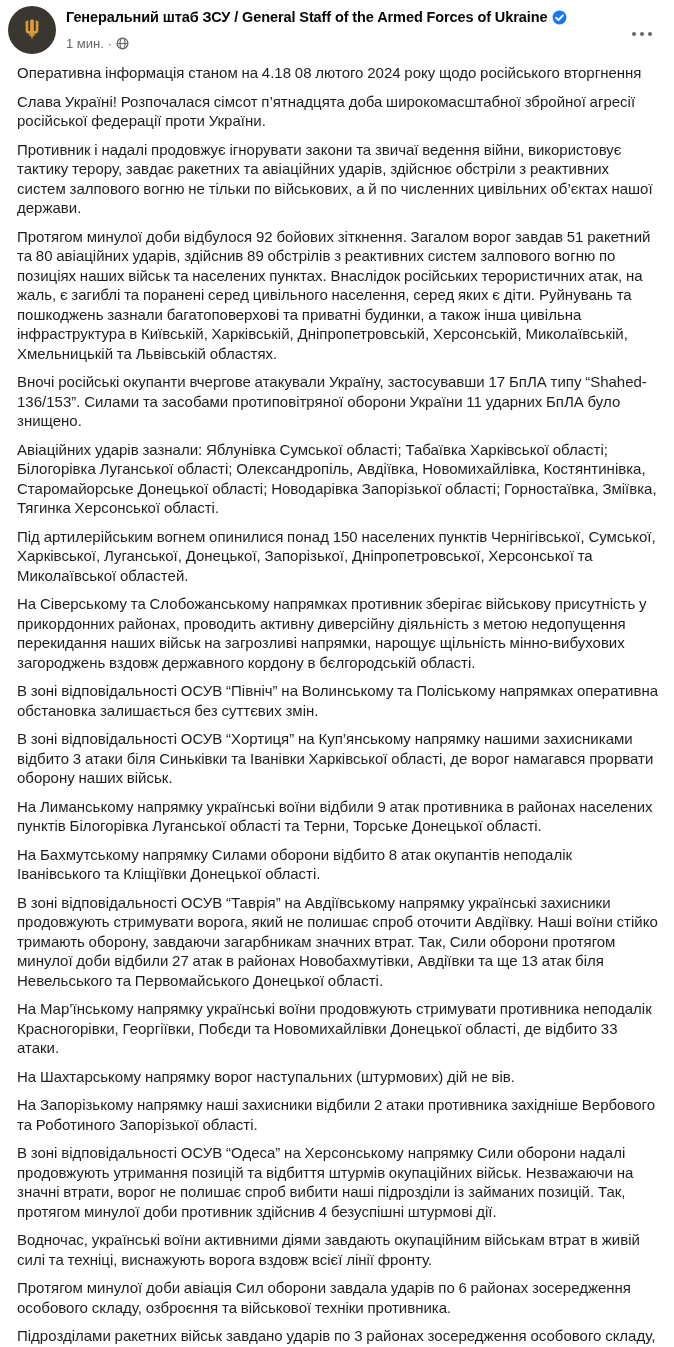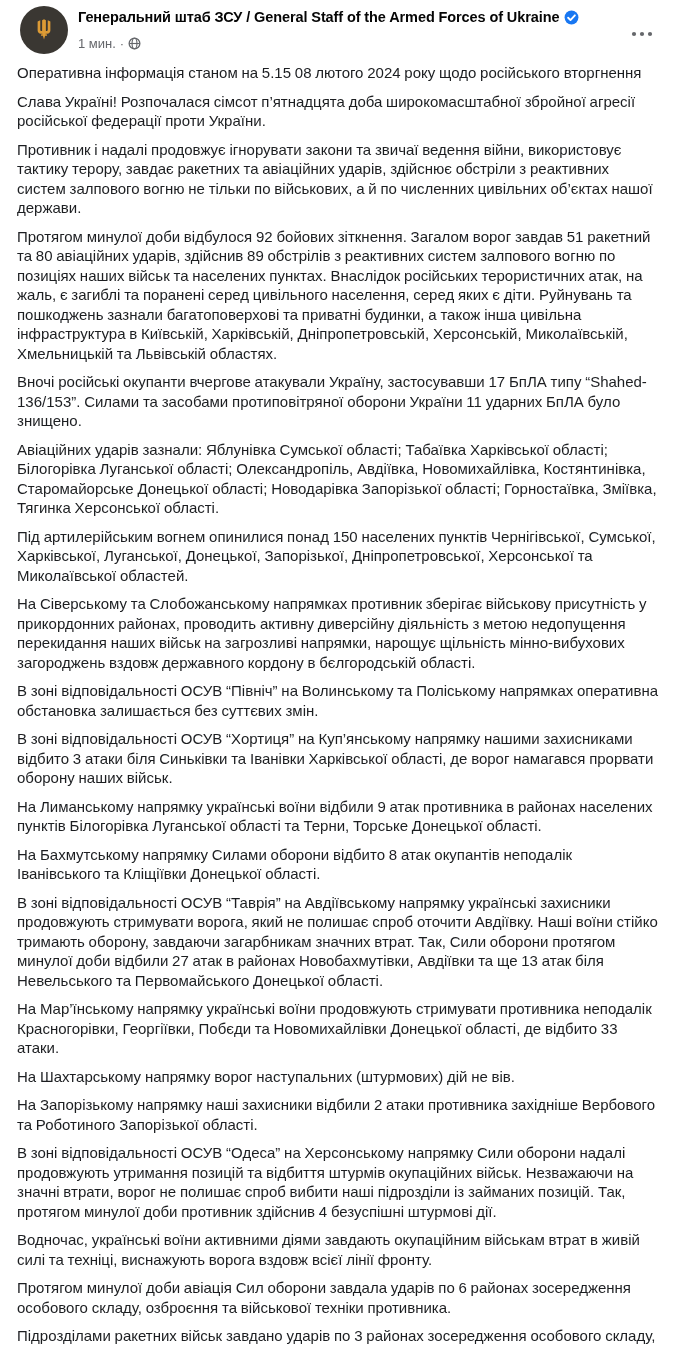--- a/index.html
+++ b/index.html
@@ -13,21 +13,21 @@
   }
   .post-card {
     width: 674px;
     height: 1347px;
     background: #ffffff;
   }
   
   .post-header {
     display: flex;
     align-items: flex-start;
-    padding: 6px 16px 0 20px;
+    padding: 6px 16px 0 8px;
   }
   .avatar {
     width: 48px;
     height: 48px;
     border-radius: 50%;
     background: #3a3732;
     flex: 0 0 48px;
     display: flex;
     align-items: center;
     justify-content: center;
@@ -126,21 +126,21 @@
       <svg width="22" height="6" viewBox="0 0 22 6" aria-hidden="true">
         <circle cx="3" cy="3" r="2.1" fill="#65676b"></circle>
         <circle cx="11" cy="3" r="2.1" fill="#65676b"></circle>
         <circle cx="19" cy="3" r="2.1" fill="#65676b"></circle>
       </svg>
     </div>
 
   </header>
 
   <div class="post-body" id="post-body">
-      <p>Оперативна інформація станом на 5.15 08 лютого 2024 року щодо російського вторгнення</p>
+      <p>Оперативна інформація станом на 4.18 08 лютого 2024 року щодо російського вторгнення</p>
       <p>Слава Україні! Розпочалася сімсот п’ятнадцята доба широкомасштабної збройної агресії російської федерації проти України.</p>
       <p>Противник і надалі продовжує ігнорувати закони та звичаї ведення війни, використовує тактику терору, завдає ракетних та авіаційних ударів, здійснює обстріли з реактивних систем залпового вогню не тільки по військових, а й по численних цивільних об’єктах нашої держави.</p>
       <p>Протягом минулої доби відбулося 92 бойових зіткнення. Загалом ворог завдав 51 ракетний та 80 авіаційних ударів, здійснив 89 обстрілів з реактивних систем залпового вогню по позиціях наших військ та населених пунктах. Внаслідок російських терористичних атак, на жаль, є загиблі та поранені серед цивільного населення, серед яких є діти. Руйнувань та пошкоджень зазнали багатоповерхові та приватні будинки, а також інша цивільна інфраструктура в Київській, Харківській, Дніпропетровській, Херсонській, Миколаївській, Хмельницькій та Львівській областях.</p>
       <p>Вночі російські окупанти вчергове атакували Україну, застосувавши 17 БпЛА типу “Shahed-136/153”. Силами та засобами протиповітряної оборони України 11 ударних БпЛА було знищено.</p>
       <p>Авіаційних ударів зазнали: Яблунівка Сумської області; Табаївка Харківської області; Білогорівка Луганської області; Олександропіль, Авдіївка, Новомихайлівка, Костянтинівка, Старомайорське Донецької області; Новодарівка Запорізької області; Горностаївка, Зміївка, Тягинка Херсонської області.</p>
       <p>Під артилерійським вогнем опинилися понад 150 населених пунктів Чернігівської, Сумської, Харківської, Луганської, Донецької, Запорізької, Дніпропетровської, Херсонської та Миколаївської областей.</p>
       <p>На Сіверському та Слобожанському напрямках противник зберігає військову присутність у прикордонних районах, проводить активну диверсійну діяльність з метою недопущення перекидання наших військ на загрозливі напрямки, нарощує щільність мінно-вибухових загороджень вздовж державного кордону в бєлгородській області.</p>
       <p>В зоні відповідальності ОСУВ “Північ” на Волинському та Поліському напрямках оперативна обстановка залишається без суттєвих змін.</p>
       <p>В зоні відповідальності ОСУВ “Хортиця” на Куп’янському напрямку нашими захисниками відбито 3 атаки біля Синьківки та Іванівки Харківської області, де ворог намагався прорвати оборону наших військ.</p>
       <p>На Лиманському напрямку українські воїни відбили 9 атак противника в районах населених пунктів Білогорівка Луганської області та Терни, Торське Донецької області.</p>

